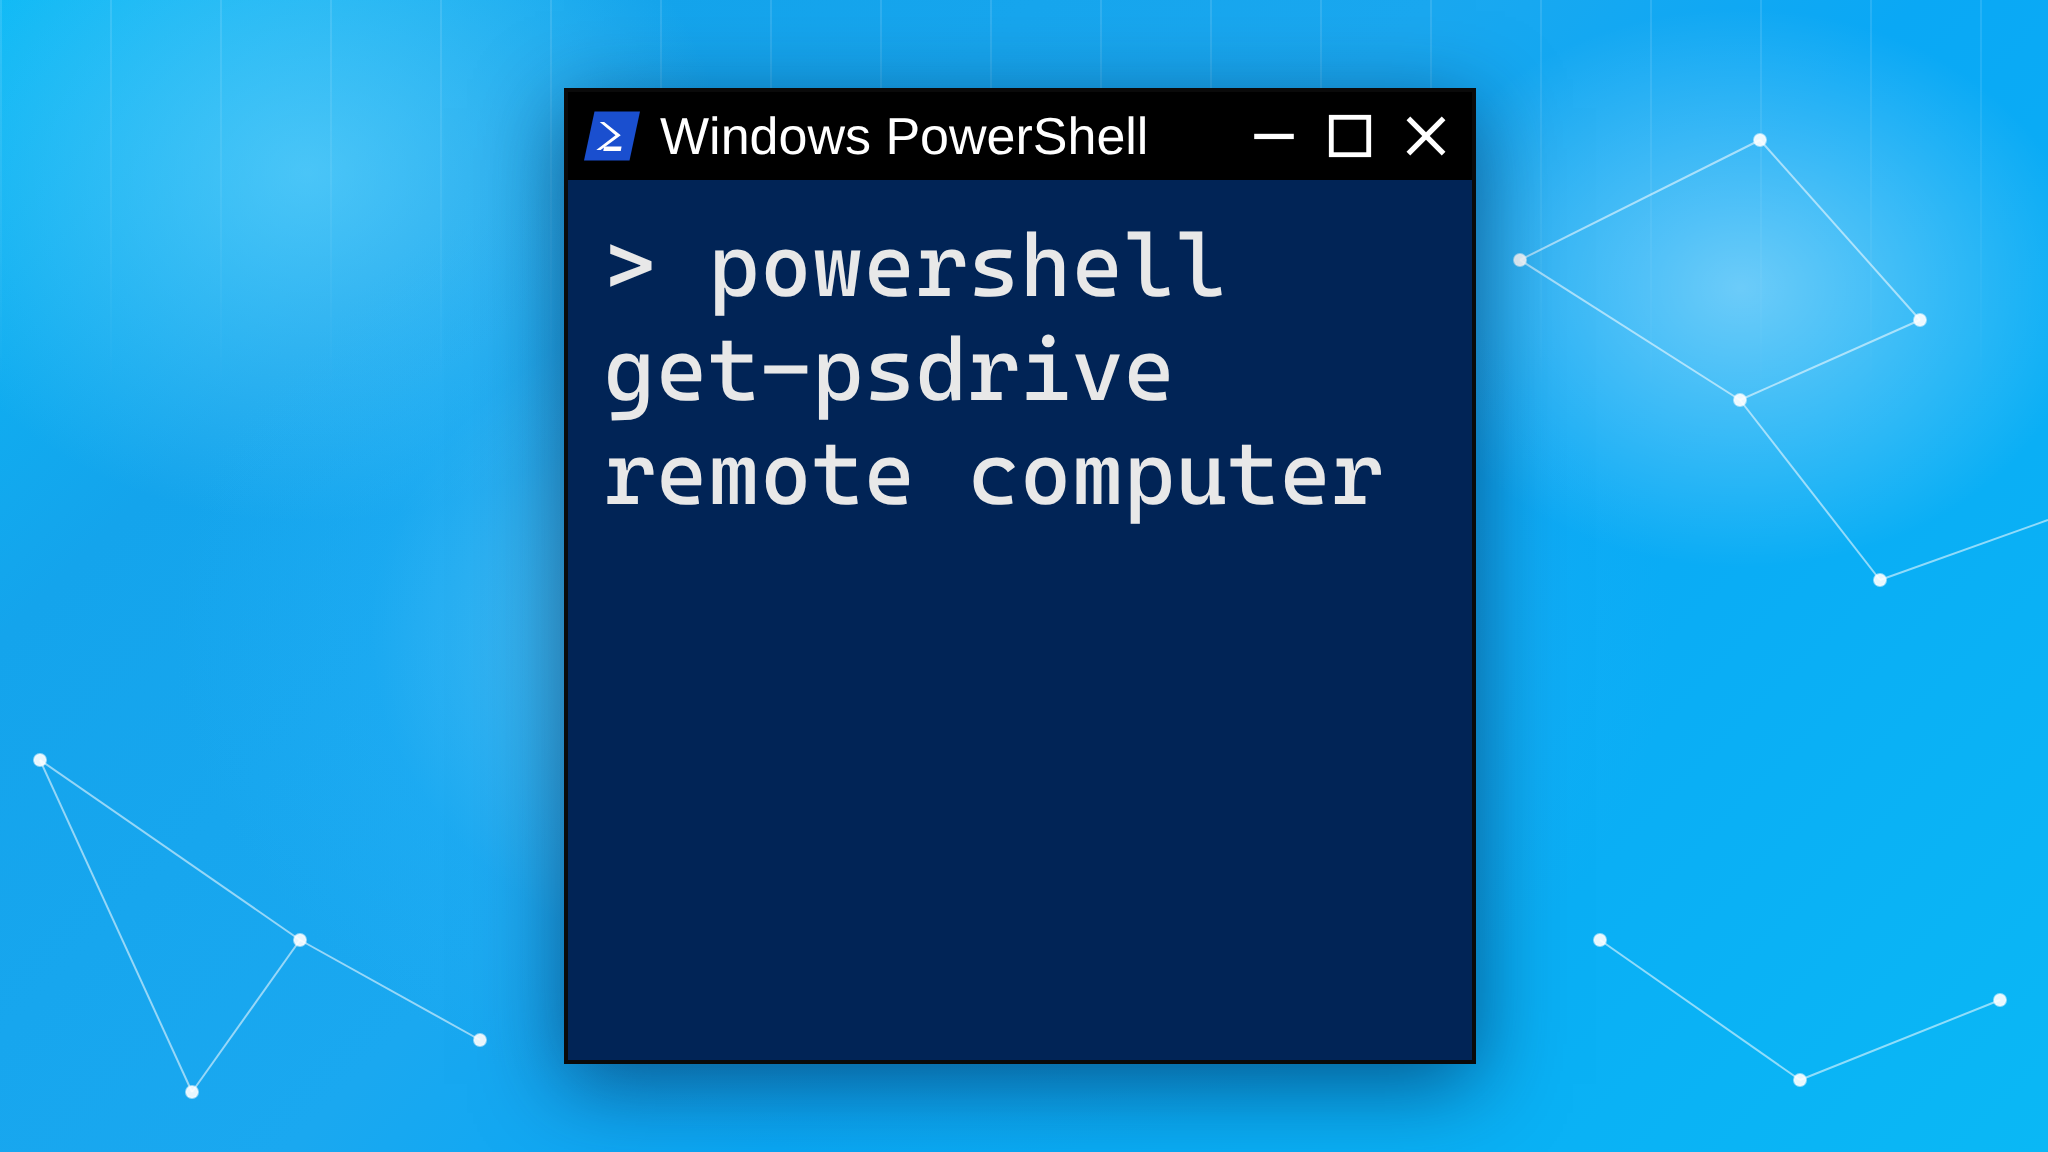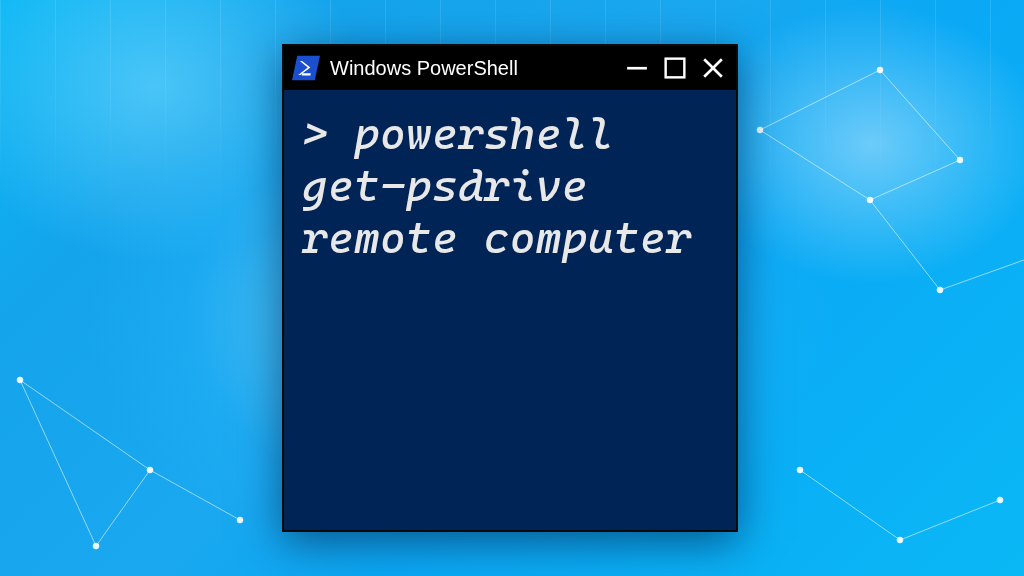--- a/index.html
+++ b/index.html
@@ -57,21 +57,21 @@
       padding: 0 8px 0 8px;
       gap: 10px;
     }
     .titlebar .app-icon {
       width: 28px;
       height: 26px;
       flex: 0 0 auto;
     }
     .titlebar .title {
       color: #ffffff;
-      font-size: 20px;
+      font-size: 26px;
       font-weight: 400;
       white-space: nowrap;
       flex: 1 1 auto;
     }
     .titlebar .controls {
       display: flex;
       align-items: center;
       gap: 8px;
       font-size: 0;
     }
@@ -94,21 +94,20 @@
       bottom: 0;
       padding: 18px 20px 12px 18px;
       color: #e8e8e8;
       font-family: Consolas, "Cascadia Mono", "Courier New", monospace;
       font-size: 44px;
       line-height: 1.18;
       letter-spacing: 0.2px;
       white-space: pre-wrap;
       word-break: break-word;
       overflow: hidden;
-      font-style: italic;
     }
     .terminal .prompt { color: #e8e8e8; }
   </style>
 </head>
 <body>
 
 <div class="desktop">
 
   <svg class="net" viewBox="0 0 1024 576" aria-hidden="true">
     <g stroke="rgba(255,255,255,0.55)" stroke-width="1" fill="rgba(255,255,255,0.9)">

